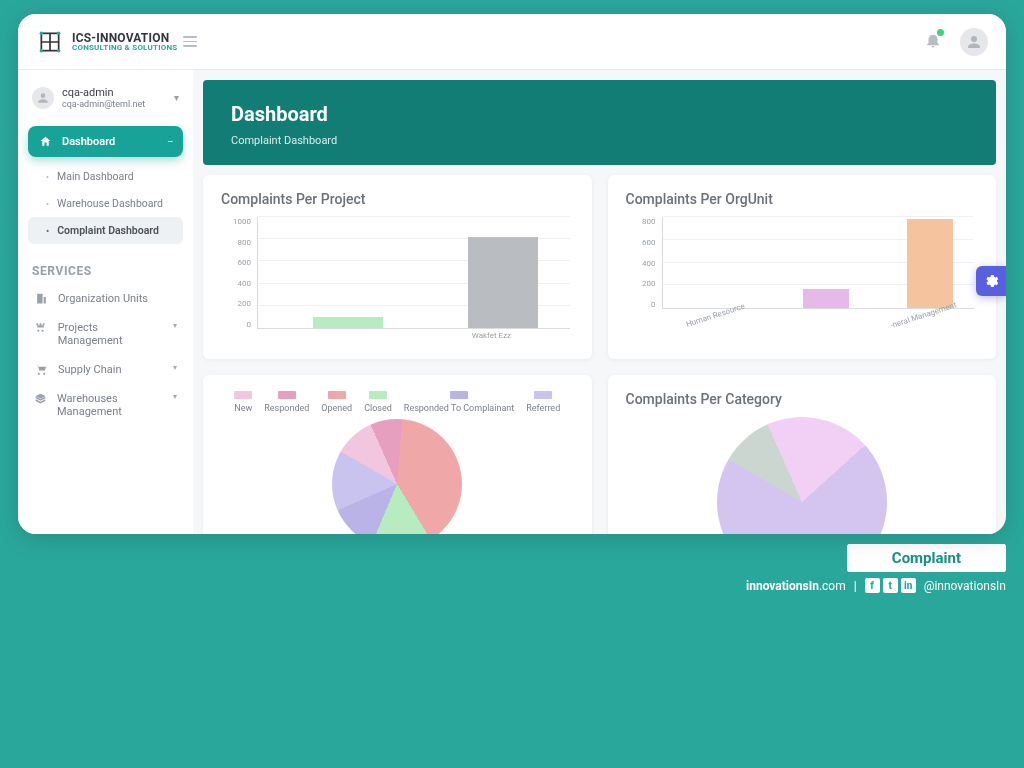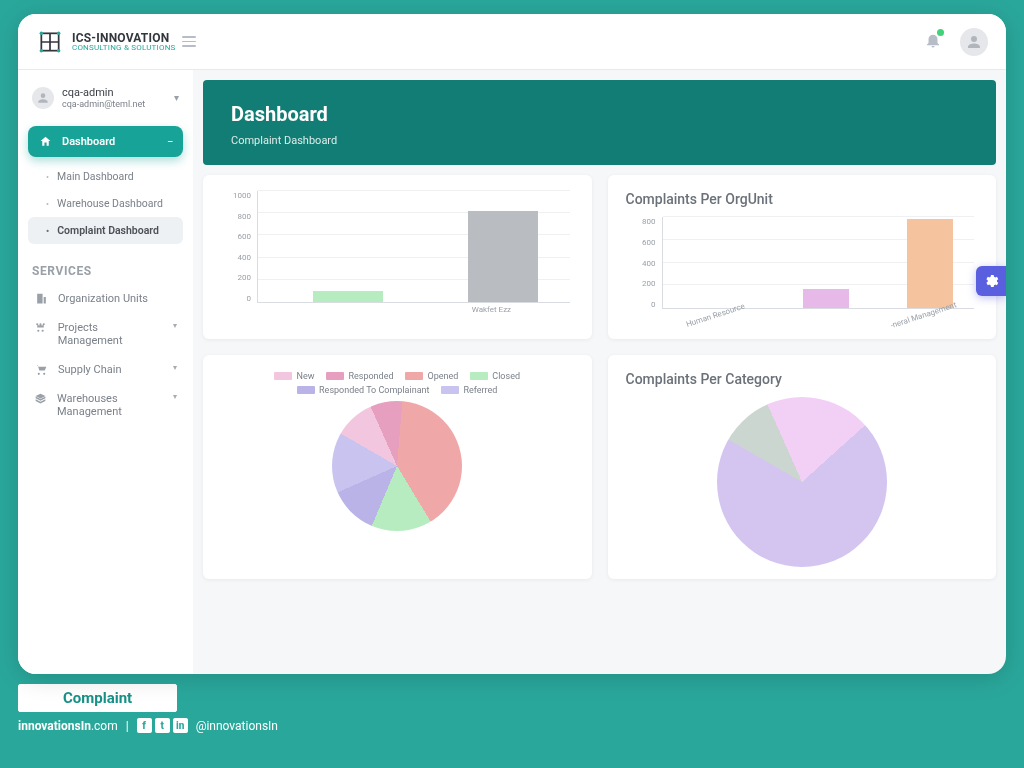--- a/index.html
+++ b/index.html
@@ -8,21 +8,21 @@
     background: #2aa79b;
     width: 1024px;
     height: 768px;
     overflow: hidden;
     padding: 14px 18px 10px;
   }
   .app-window {
     background: #f6f7f9;
     border-radius: 18px;
     width: 100%;
-    height: 660px;
+    height: 520px;
     overflow: hidden;
     box-shadow: 0 4px 24px rgba(0,0,0,.15);
     display: flex;
     flex-direction: column;
     position: relative;
   }
   .topbar {
     height: 56px;
     background: #ffffff;
     border-bottom: 1px solid #e7e9ec;
@@ -34,21 +34,21 @@
     display: flex;
     align-items: center;
     gap: 8px;
   }
   .logo-mark {
     width: 28px; height: 28px;
     display: flex; align-items: center; justify-content: center;
   }
   .logo-text { line-height: 1; }
   .logo-text .l1 { font-size: 12px; font-weight: 700; color: #33373d; letter-spacing: .2px; }
-  .logo-text .l2 { font-size: 8px; font-weight: 400; color: #2aa79b; letter-spacing: .2px; }
+  .logo-text .l2 { font-size: 8px; font-weight: 700; color: #2aa79b; letter-spacing: .2px; }
   .hamburger { margin-left: 6px; display: flex; flex-direction: column; gap: 3px; cursor: pointer; }
   .hamburger span { width: 14px; height: 1.5px; background: #b7bdc6; border-radius: 1px; }
   .topbar-right { margin-left: auto; display: flex; align-items: center; gap: 18px; }
   .bell-wrap { position: relative; }
   .bell-dot { position:absolute; top:-2px; right:-2px; width:7px; height:7px; background:#43d17a; border-radius:50%; }
   .avatar-circle { width: 28px; height: 28px; border-radius: 50%; background: #e5e7ea; display:flex; align-items:center; justify-content:center; }
 
   .main {
     flex: 1;
     display: flex;
@@ -136,37 +136,37 @@
   .yaxis { position:absolute; left:0; top:0; bottom:18px; width:34px; display:flex; flex-direction:column; justify-content:space-between; align-items:flex-end; padding-right:4px;}
   .yaxis span { font-size:8px; color:#9aa0a8; }
   .plot { position:absolute; left:36px; right:4px; top:0; bottom:18px; border-left:1px solid #d9dce0; border-bottom:1px solid #d9dce0;}
   .gridline { position:absolute; left:0; right:0; height:1px; background:#eef0f2;}
   .xaxis { position:absolute; left:36px; right:4px; bottom:0; height:16px; display:flex;}
   .xlabel { flex:1; text-align:center; font-size:8px; color:#9aa0a8; white-space:nowrap; overflow:hidden;}
   .xlabel.rot { transform: rotate(-18deg); transform-origin: center top; }
   .bar { position:absolute; bottom:0; width:30%; }
 
   .legend { display:flex; flex-wrap:wrap; justify-content:center; gap:4px 12px; font-size:9px; color:#7b818a; margin-bottom:6px;}
-  .legend .item { display:flex; align-items:center; gap:4px;}
+  .legend .item { display:flex; align-items:center; gap:4px;flex-direction:column;}
   .legend .sw { width:18px; height:8px; border-radius:1px;}
   .pie-wrap { display:flex; justify-content:center; }
   .pie { border-radius:50%; }
 
   .gear-fab {
     position:absolute; right:0; top:252px;
     width:30px; height:30px;
     background:#5a5fe0; border-radius:6px 0 0 6px;
     display:flex; align-items:center; justify-content:center;
     color:#fff; cursor:pointer;
     box-shadow:0 2px 8px rgba(90,95,224,.4);
   }
 
   .footer {
     margin-top:10px;
-    display:flex; flex-direction:column; align-items:flex-start; gap:6px;
+    display:flex; flex-direction:column; align-items:flex-end; gap:6px;
   }
   .badge {
     background:#fff; color:#179187; font-weight:700;
     padding:4px 44px; border-radius:2px; font-size:15px;
     border:1px solid #fff;
   }
   .footline { color:#fff; font-size:12px; display:flex; align-items:center; gap:8px;}
   .footline b { font-weight:700;}
   .social { display:flex; gap:3px;}
   .social span {
@@ -297,20 +297,21 @@
 
     <div class="content">
       <div class="header-banner">
         <h1>Dashboard</h1>
         <div class="crumb">Complaint Dashboard</div>
       </div>
 
       <div class="cards">
 
         <div class="card">
+          <h3>Complaints Per Project</h3>
           <div class="chart-area">
             <div class="yaxis" id="ya0">
                 <span>1000</span>
                 <span>800</span>
                 <span>600</span>
                 <span>400</span>
                 <span>200</span>
                 <span>0</span>
               </div>
             <div class="plot" id="plot0">

